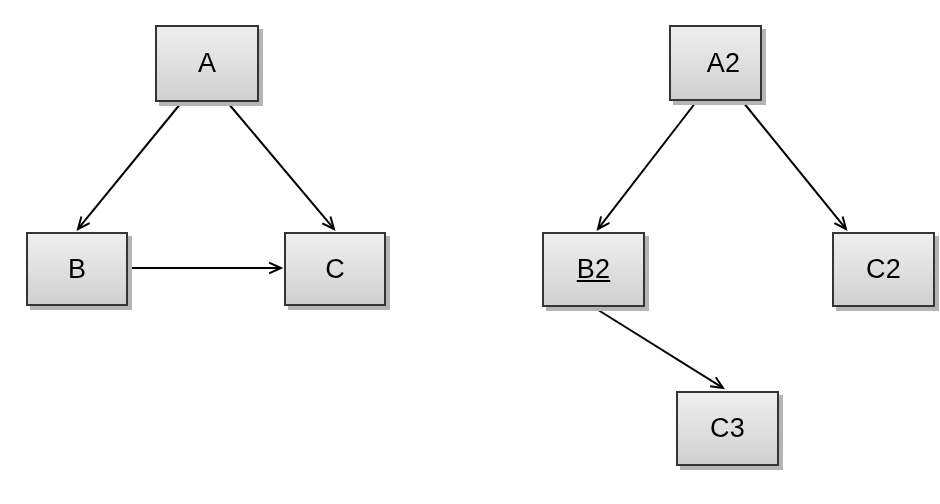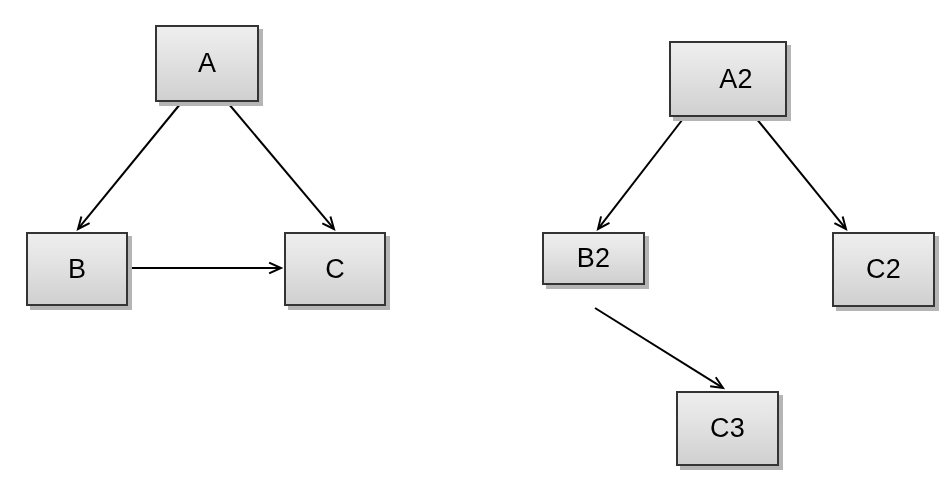--- a/index.html
+++ b/index.html
@@ -80,24 +80,24 @@
 
   <div class="node" style="left: 155px; top: 25px; width: 104px; height: 77px;">
     <span class="node-label">A</span>
   </div>
   <div class="node" style="left: 26px; top: 232px; width: 102px; height: 74px;">
     <span class="node-label">B</span>
   </div>
   <div class="node" style="left: 284px; top: 232px; width: 102px; height: 74px;">
     <span class="node-label">C</span>
   </div>
-  <div class="node" style="left: 669px; top: 41px; width: 118px; height: 76px; padding-left: 16px;">
+  <div class="node" style="left: 669px; top: 25px; width: 93px; height: 76px; padding-left: 16px;">
     <span class="node-label">A2</span>
   </div>
-  <div class="node" style="left: 542px; top: 232px; width: 103px; height: 53px;">
+  <div class="node" style="left: 542px; top: 232px; width: 103px; height: 75px; text-decoration: underline;">
     <span class="node-label">B2</span>
   </div>
   <div class="node" style="left: 800px; top: 232px; width: 103px; height: 75px; margin-left: 32px;">
     <span class="node-label">C2</span>
   </div>
   <div class="node" style="left: 676px; top: 391px; width: 103px; height: 75px; justify-content: center;">
     <span class="node-label">C3</span>
   </div>
 
 </div>

